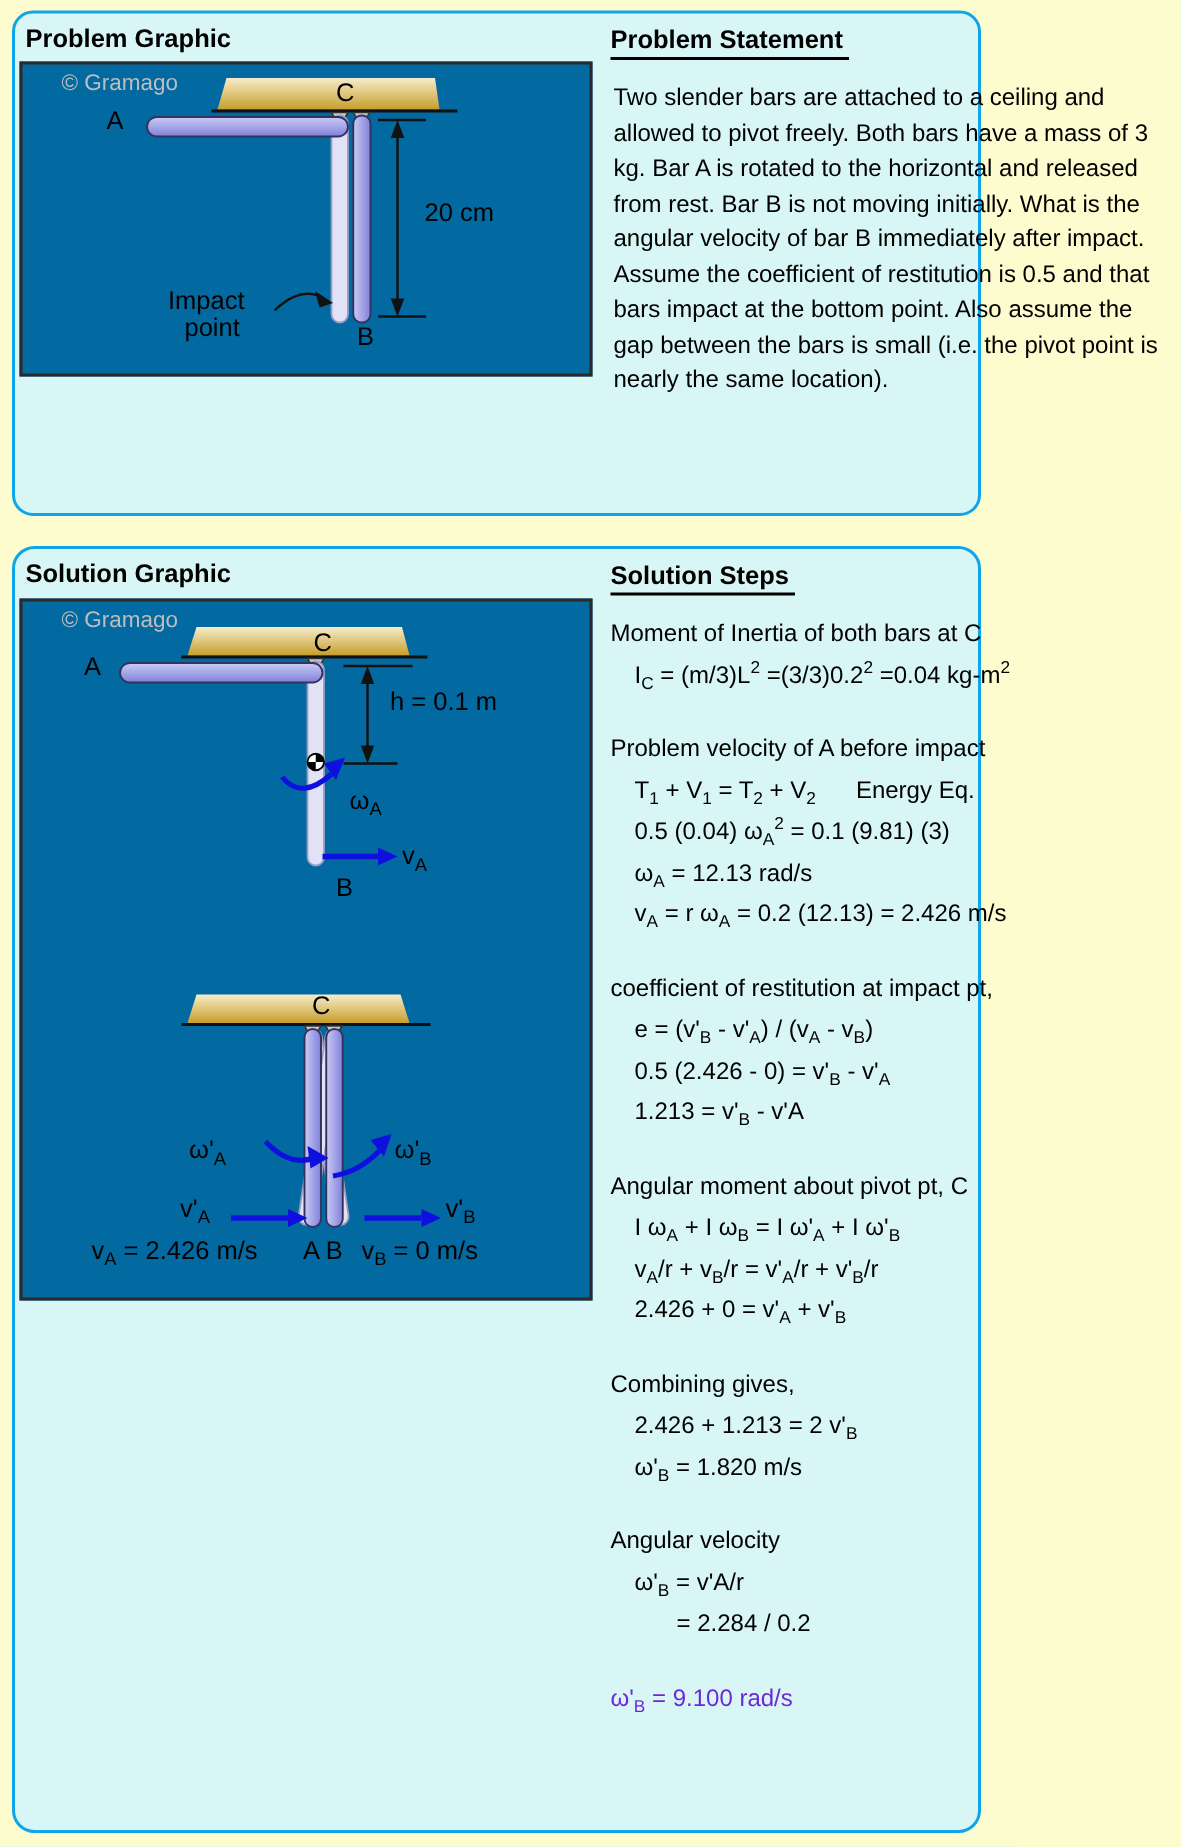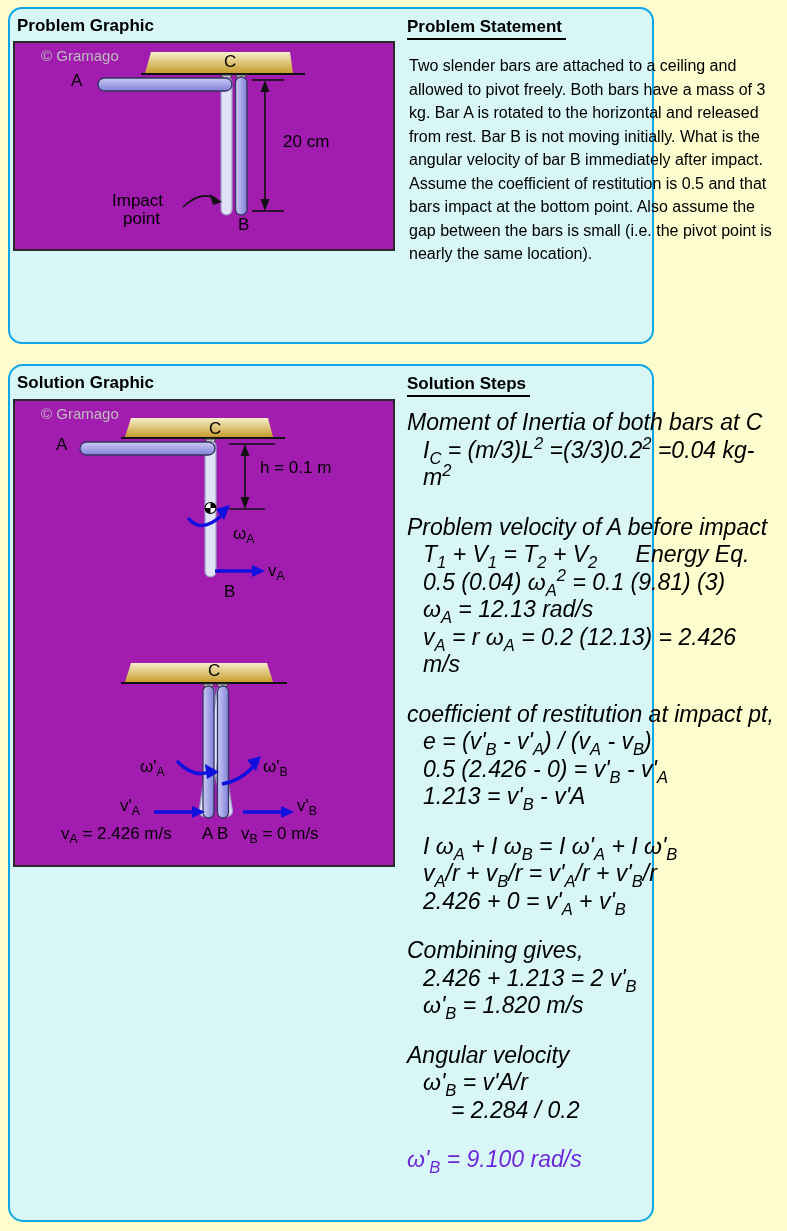--- a/index.html
+++ b/index.html
@@ -12,34 +12,34 @@
   .panel {
     position:absolute; left:8px; width:646px;
     background:#D9F6F6; border:2px solid #0ea5e9; border-radius:14px;
     box-sizing:border-box;
   }
   #problem-panel { top:7px;  height:337px; }
   #solution-panel{ top:364px; height:858px;border-radius:15px; }
   .panel-title { position:absolute; left:7px; top:7px; font-size:17px; font-weight:bold; }
   .graphic-box {
     position:absolute; left:3px; top:32px; width:382px;
-    background:#a21caf; border:2px solid #2a2a2a; box-sizing:border-box;
+    background:#0369a1; border:2px solid #2a2a2a; box-sizing:border-box;
   }
   #problem-box  { height:210px; }
   #solution-box { top:33px; height:468px; }
   .graphic-box svg { position:absolute; left:0; top:0; }
   .watermark { position:absolute; left:26px; top:4px; font-size:15px; color:#BDBDBD; }
   .glabel { position:absolute; font-size:17px; white-space:nowrap; line-height:18px; }
   .right-col { position:absolute; left:397px; top:8px; width:372px; }
   .col-title {
     display:inline-block; font-size:17px; font-weight:bold;
     border-bottom:2px solid #000; padding:0 4px 1px 0;
   }
   .statement { margin:14px 12px 0 2px; font-size:16px; line-height:23.5px; width:364px; }
-  .steps { margin-top:12px; font-size:23px; line-height:27.5px;font-style:italic; }
+  .steps { margin-top:12px; font-size:16px; line-height:27.5px; }
   .step-section { margin-bottom:22px; }
   .step-section:last-child { margin-bottom:0; }
   .step-line { white-space:pre-wrap; }
   .step-line.indent-1 { padding-left:16px; }
   .step-line.indent-2 { padding-left:44px; }
   sub, sup { font-size:0.72em; line-height:0; }
 </style>
 </head>
 <body>
 
@@ -153,21 +153,21 @@
     <div class="watermark">© Gramago</div>
 
     <div class="glabel" style="left:194px; top:19px;">C</div>
     <div class="glabel" style="left:41px;  top:35px;">A</div>
     <div class="glabel" style="left:245px; top:58px;">h = 0.1 m</div>
     <div class="glabel" style="left:218px; top:124px;">ω<sub>A</sub></div>
     <div class="glabel" style="left:253px; top:161px;">v<sub>A</sub></div>
     <div class="glabel" style="left:209px; top:182px;">B</div>
 
     <div class="glabel" style="left:193px; top:261px;">C</div>
-    <div class="glabel" style="left:125px; top:357px;">ω'<sub>A</sub></div>
+    <div class="glabel" style="left:111px; top:357px;">ω'<sub>A</sub></div>
     <div class="glabel" style="left:248px; top:357px;">ω'<sub>B</sub></div>
     <div class="glabel" style="left:105px; top:396px;">v'<sub>A</sub></div>
     <div class="glabel" style="left:282px; top:396px;">v'<sub>B</sub></div>
     <div class="glabel" style="left:46px;  top:424px;">v<sub>A</sub> = 2.426 m/s</div>
     <div class="glabel" style="left:187px; top:424px;">A B</div>
     <div class="glabel" style="left:226px; top:424px;">v<sub>B</sub> = 0 m/s</div>
   </div>
 
   <div class="right-col">
     <div class="col-title">Solution Steps</div>
@@ -183,20 +183,21 @@
           <div class="step-line indent-1">ω<sub>A</sub> = 12.13 rad/s</div>
           <div class="step-line indent-1">v<sub>A</sub> = r ω<sub>A</sub> = 0.2 (12.13) = 2.426 m/s</div>
         </div>
         <div class="step-section">
           <div class="step-line indent-0">coefficient of restitution at impact pt,</div>
           <div class="step-line indent-1">e = (v'<sub>B</sub> - v'<sub>A</sub>) / (v<sub>A</sub> - v<sub>B</sub>)</div>
           <div class="step-line indent-1">0.5 (2.426 - 0) = v'<sub>B</sub> - v'<sub>A</sub></div>
           <div class="step-line indent-1">1.213 = v'<sub>B</sub> - v'A</div>
         </div>
         <div class="step-section">
+          <div class="step-line indent-0">Angular moment about pivot pt, C</div>
           <div class="step-line indent-1">I ω<sub>A</sub> + I ω<sub>B</sub> = I ω'<sub>A</sub> + I ω'<sub>B</sub></div>
           <div class="step-line indent-1">v<sub>A</sub>/r + v<sub>B</sub>/r = v'<sub>A</sub>/r + v'<sub>B</sub>/r</div>
           <div class="step-line indent-1">2.426 + 0 = v'<sub>A</sub> + v'<sub>B</sub></div>
         </div>
         <div class="step-section">
           <div class="step-line indent-0">Combining gives,</div>
           <div class="step-line indent-1">2.426 + 1.213 = 2 v'<sub>B</sub></div>
           <div class="step-line indent-1">ω'<sub>B</sub> = 1.820 m/s</div>
         </div>
         <div class="step-section">

